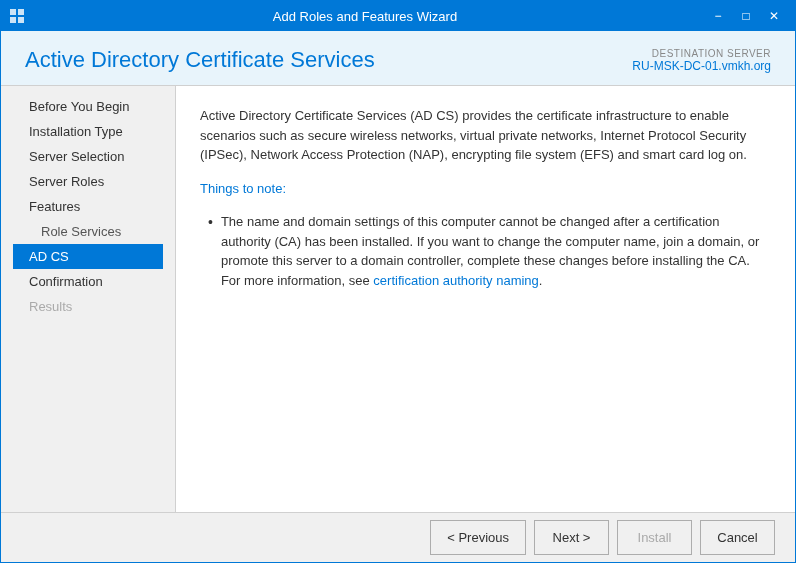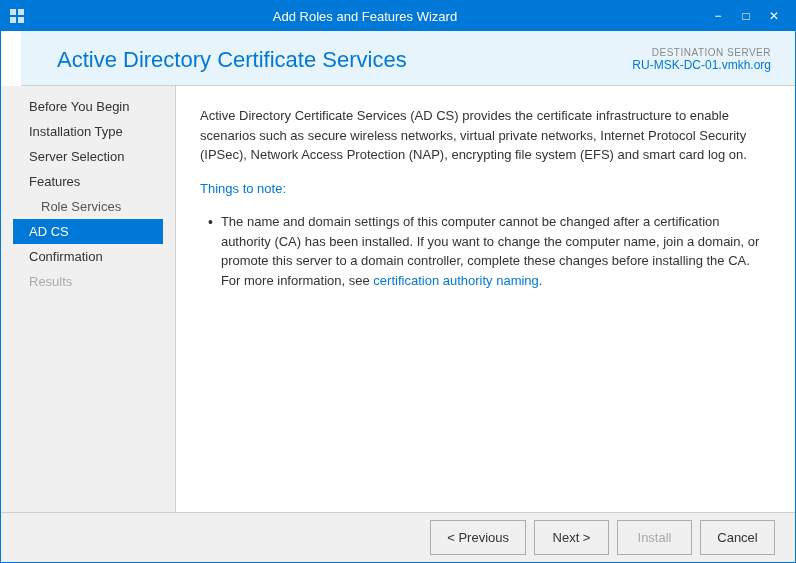--- a/index.html
+++ b/index.html
@@ -55,27 +55,26 @@
       border: none;
       color: white;
       cursor: pointer;
       font-size: 12px;
       display: flex;
       align-items: center;
       justify-content: center;
     }
     .header {
       background: #e8f4fb;
-      padding: 16px 24px 12px 36px;
+      padding: 16px 24px 12px 24px;
       border-bottom: 1px solid #d0d0d0;
       flex-shrink: 0;
       display: flex;
       justify-content: space-between;
-      align-items: flex-start;
-      margin-left: 20px;
+      align-items: flex-end;
     }
     .header-title {
       font-size: 22px;
       color: #0078d7;
       font-weight: 300;
     }
     .header-server {
       text-align: right;
       font-size: 11px;
       color: #555;
@@ -212,20 +211,23 @@
       <div class="sidebar-item">
         <span>Before You Begin</span>
       </div>
       <div class="sidebar-item">
         <span>Installation Type</span>
       </div>
       <div class="sidebar-item">
         <span>Server Selection</span>
       </div>
       <div class="sidebar-item">
+        <span>Server Roles</span>
+      </div>
+      <div class="sidebar-item">
         <span>Features</span>
       </div>
       <div class="sidebar-item sub">
         <span>Role Services</span>
       </div>
       <div class="sidebar-item active">
         <span>AD CS</span>
       </div>
       <div class="sidebar-item">
         <span>Confirmation</span>

